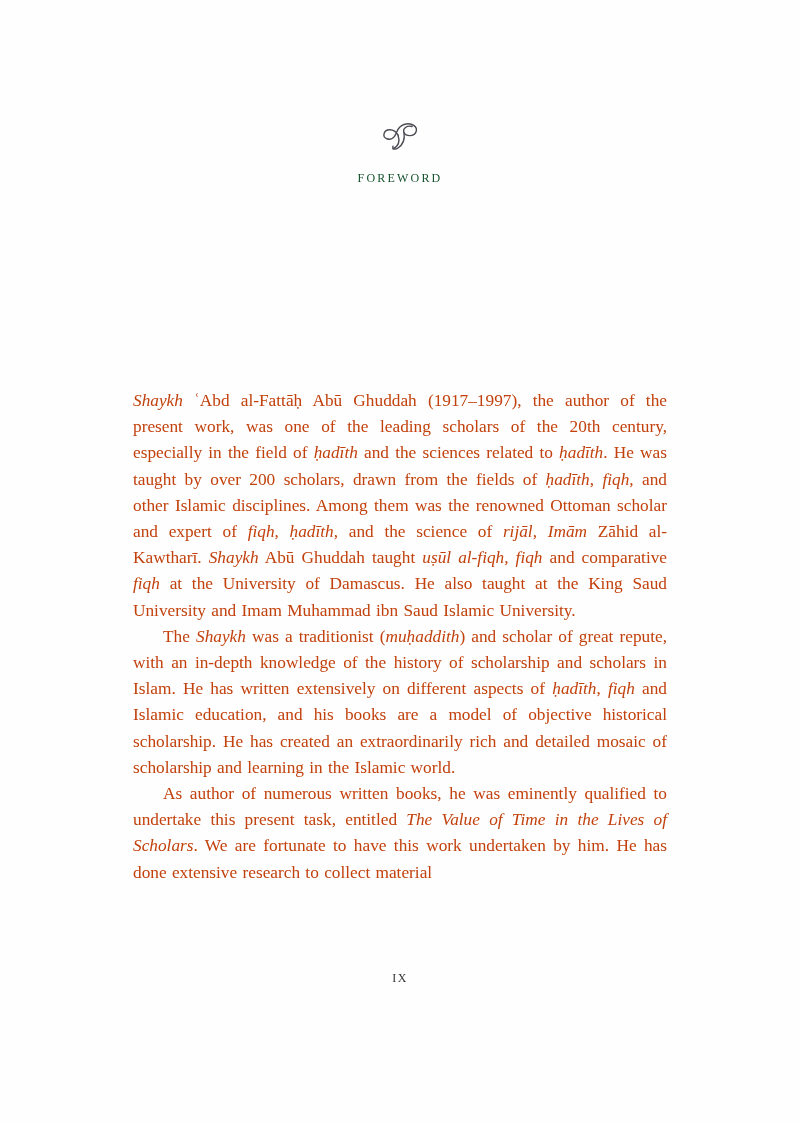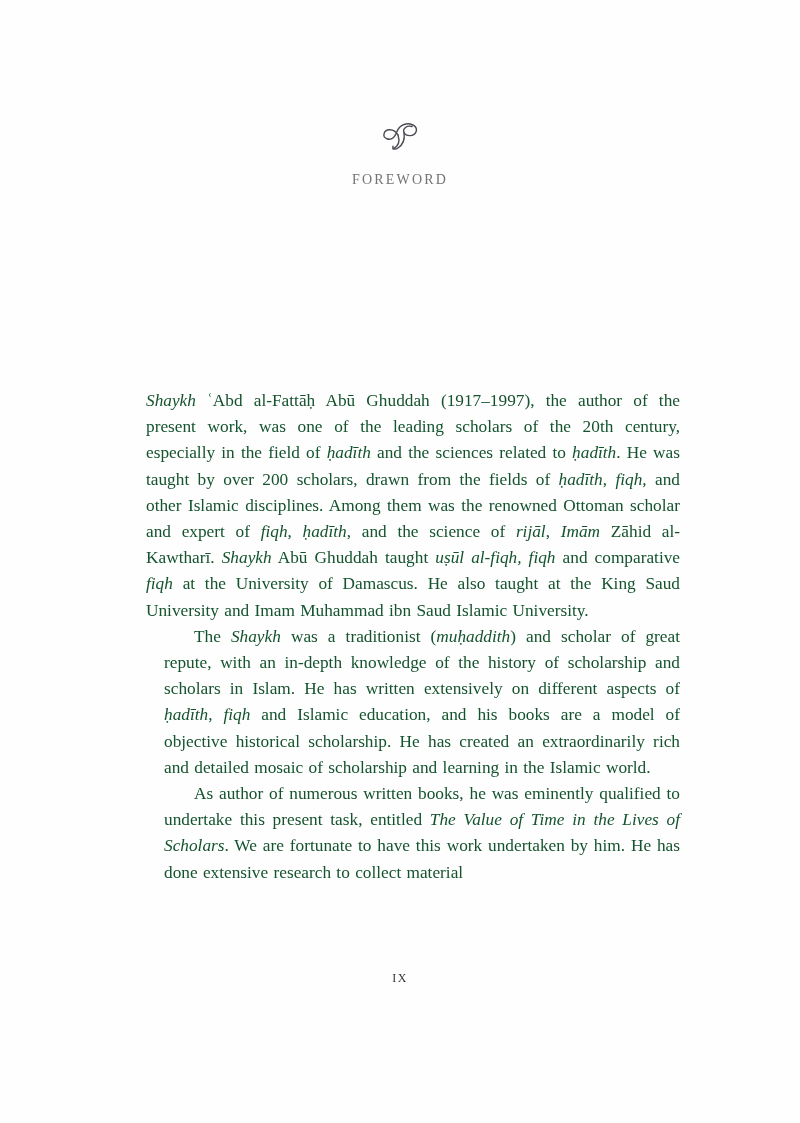--- a/index.html
+++ b/index.html
@@ -19,38 +19,38 @@
     left: 0;
     right: 0;
     text-align: center;
   }
   .chapter-title {
     position: absolute;
     top: 163px;
     left: 0;
     right: 0;
     text-align: center;
-    font-size: 14px;
+    font-size: 12px;
     letter-spacing: 2.2px;
-    color: #737373;
+    color: #14532d;
     font-weight: normal;
   }
   .body-block {
     position: absolute;
     top: 388px;
-    left: 146px;
+    left: 133px;
     width: 534px;
     font-size: 17.3px;
     line-height: 26.2px;
     text-align: justify;
-    color: #14532d;
+    color: #c2410c;
     word-spacing: 1px;
   }
   .body-block p { margin: 0; }
-  .body-block p.indent { text-indent: 30px; margin-left: 18px; }
+  .body-block p.indent { text-indent: 30px; }
   .body-block em { font-style: italic; }
   .folio {
     position: absolute;
     top: 971px;
     left: 0;
     right: 0;
     text-align: center;
     font-size: 12px;
     letter-spacing: 1.5px;
     color: #35353a;

